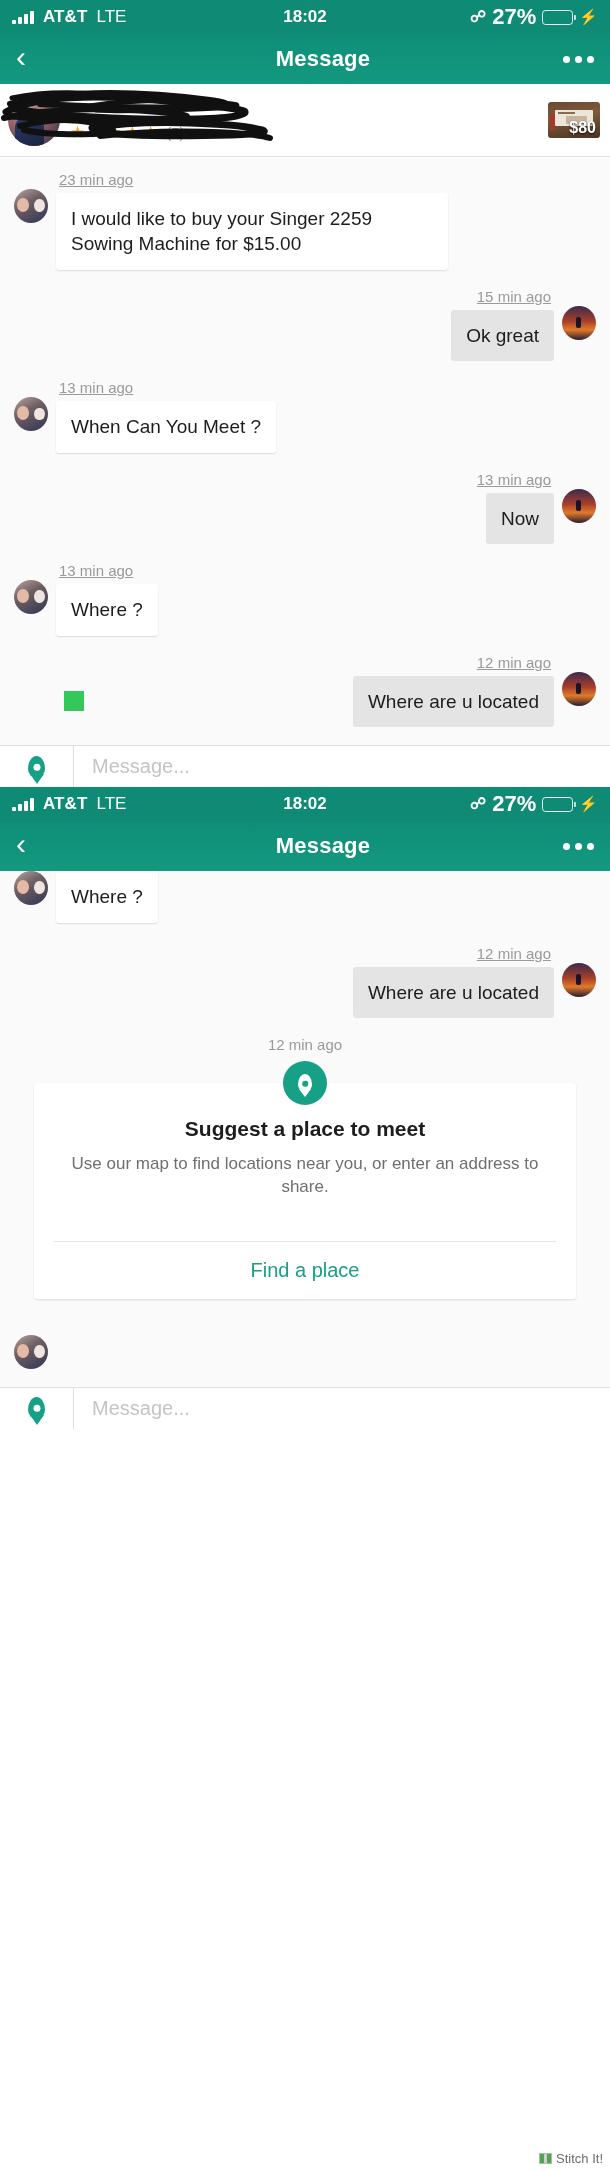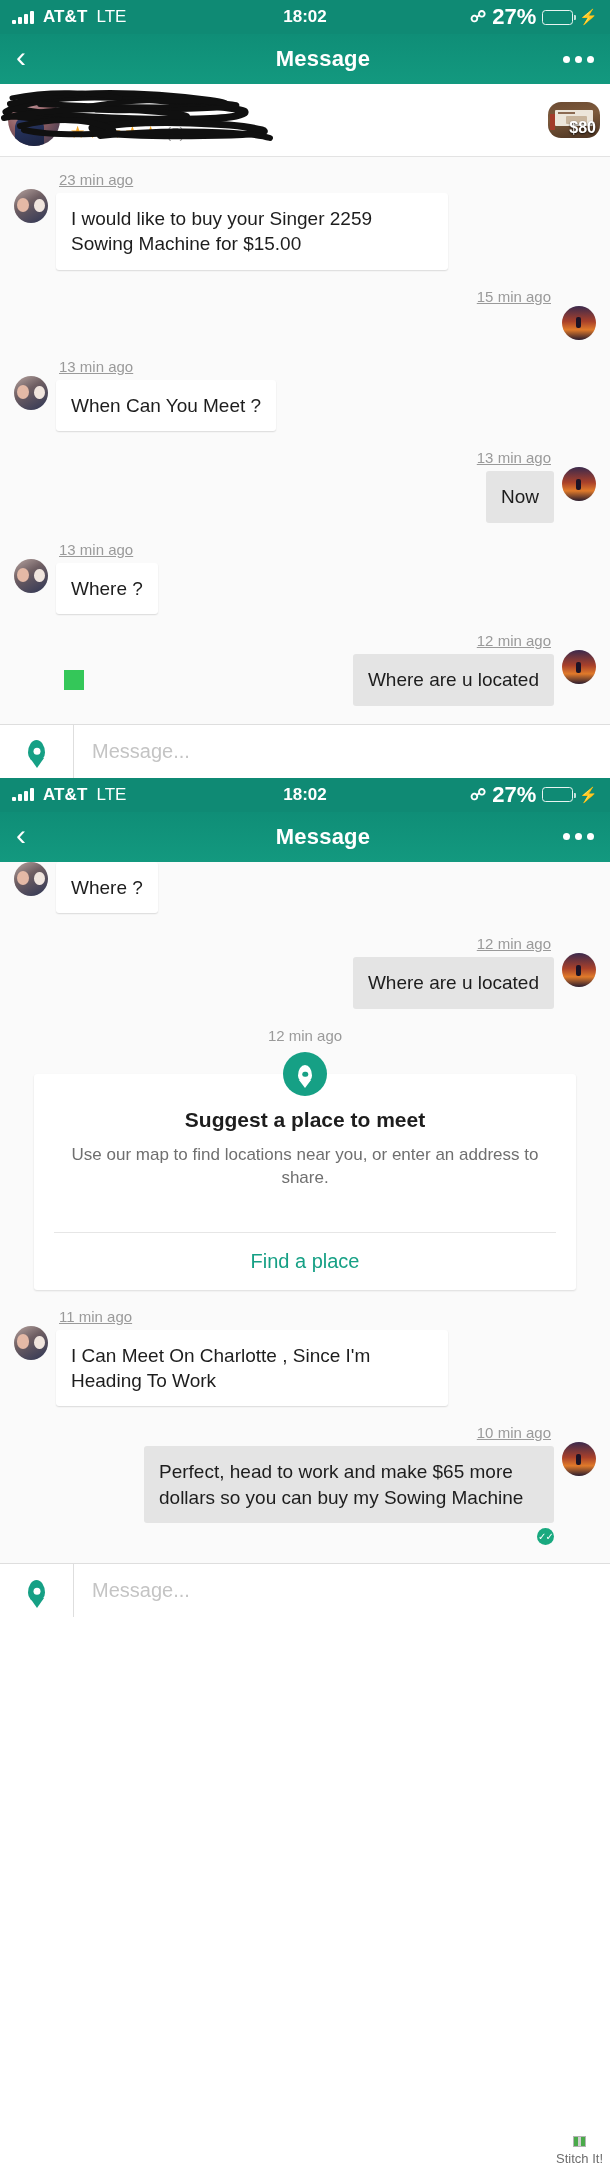--- a/index.html
+++ b/index.html
@@ -85,21 +85,21 @@
   .seller-name-line { height:17px; position:relative; }
   .stars-line { display:flex; align-items:center; gap:3px; margin-top:7px; }
   .star { color:#f5a623; font-size:17px; line-height:1; }
   .rating-count { color:#999999; font-size:15px; margin-left:5px; }
 
   
   .scribble { position:absolute; pointer-events:none; }
   .scribble svg { display:block; }
 
   .prod-thumb {
-    width:52px; height:36px; flex:none; border-radius:13px; overflow:hidden;
+    width:52px; height:36px; flex:none; border-radius:3px; overflow:hidden;
     position:relative;
     background:linear-gradient(170deg,#6b4a32 0%,#7d5a3c 40%,#4a3220 100%);
   }
   .prod-thumb .box {
     position:absolute; left:14%; top:22%; width:72%; height:46%;
     background:#ece5da; border-radius:1px;
   }
   .prod-thumb .box::before{
     content:""; position:absolute; left:8%; top:14%; width:46%; height:10%;
     background:#8b6a52;
@@ -195,21 +195,21 @@
   }
   .place-title { font-size:21px; font-weight:700; color:#1d1d1d; margin-bottom:12px; }
   .place-sub { font-size:17px; color:#6f6f6f; line-height:1.35; padding-bottom:18px; }
   .place-action {
     border-top:1px solid #e6e6e6; padding:17px 0;
     color:#16a085; font-size:20px; cursor:pointer;margin-top:24px;
   }
 
   
   .inputbar {
-    height:54px; background:#ffffff; border-top:1px solid #dedede;
+    height:42px; background:#ffffff; border-top:1px solid #dedede;
     display:flex; align-items:center;
   }
   .loc-btn {
     width:74px; height:100%; display:flex; align-items:center; justify-content:center;
     border-right:1px solid #dedede; cursor:pointer;
   }
   .loc-pin {
     width:17px; height:22px; background:#16a085;
     border-radius:50% 50% 50% 50%/58% 58% 42% 42%; position:relative;
   }
@@ -227,21 +227,21 @@
     flex:1; border:0; outline:0; background:transparent;
     font-family:"Liberation Sans", sans-serif; font-size:20px;
     color:#333333; padding:0 18px;
   }
   .msg-input::placeholder { color:#c4c4c4; }
 
   
   .watermark {
     position:absolute; right:7px; bottom:4px;
     display:flex; align-items:center; gap:4px;
-    font-size:13px; color:#6d6d6d;flex-direction:column;
+    font-size:13px; color:#6d6d6d;
   }
   .wm-logo {
     width:13px; height:11px;
     background:linear-gradient(90deg,#4aaa4a 0 33%,#cfcfcf 33% 66%,#4aaa4a 66% 100%);
     border:1px solid #b4b4b4;
   }
 </style>
 </head>
 <body>
 
@@ -318,20 +318,21 @@
       <div class="ava buyer"></div>
       <div class="stack in">
         <div class="ts">23 min ago</div>
         <div class="bubble in">I would like to buy your Singer 2259 Sowing Machine for $15.00</div>
       </div>
     </div>
 
     <div class="msg out">
       <div class="stack out">
         <div class="ts">15 min ago</div>
+        <div class="bubble out">Ok great</div>
       </div>
       <div class="ava seller"></div>
     </div>
 
     <div class="msg in">
       <div class="ava buyer"></div>
       <div class="stack in">
         <div class="ts">13 min ago</div>
         <div class="bubble in">When Can You Meet ?</div>
       </div>
@@ -428,34 +429,22 @@
         </div>
       <div class="place-card">
         <div class="place-title">Suggest a place to meet</div>
         <div class="place-sub">Use our map to find locations near you, or enter an address to share.</div>
         <div class="place-action">Find a place</div>
       </div>
     </div>
 
     <div class="msg in">
       <div class="ava buyer"></div>
-      <div class="stack in">
-        <div class="ts">11 min ago</div>
-        <div class="bubble in">I Can Meet On Charlotte , Since I'm Heading To Work</div>
-      </div>
-    </div>
-
-    <div class="msg out">
-      <div class="stack out" style="max-width:410px;">
-        <div class="ts">10 min ago</div>
-        <div class="bubble out">Perfect, head to work and make $65 more dollars so you can buy my Sowing Machine</div>
-        <div class="readtick">✓✓</div>
-      </div>
-      <div class="ava seller"></div>
-    </div>
+    </div>
+
 
   </div>
 
   <div class="inputbar">
     <div class="loc-btn">
         <span class="loc-pin"></span>
       </div>
     <input class="msg-input" value="" placeholder="Message..." style="">
   </div>
 </div>

